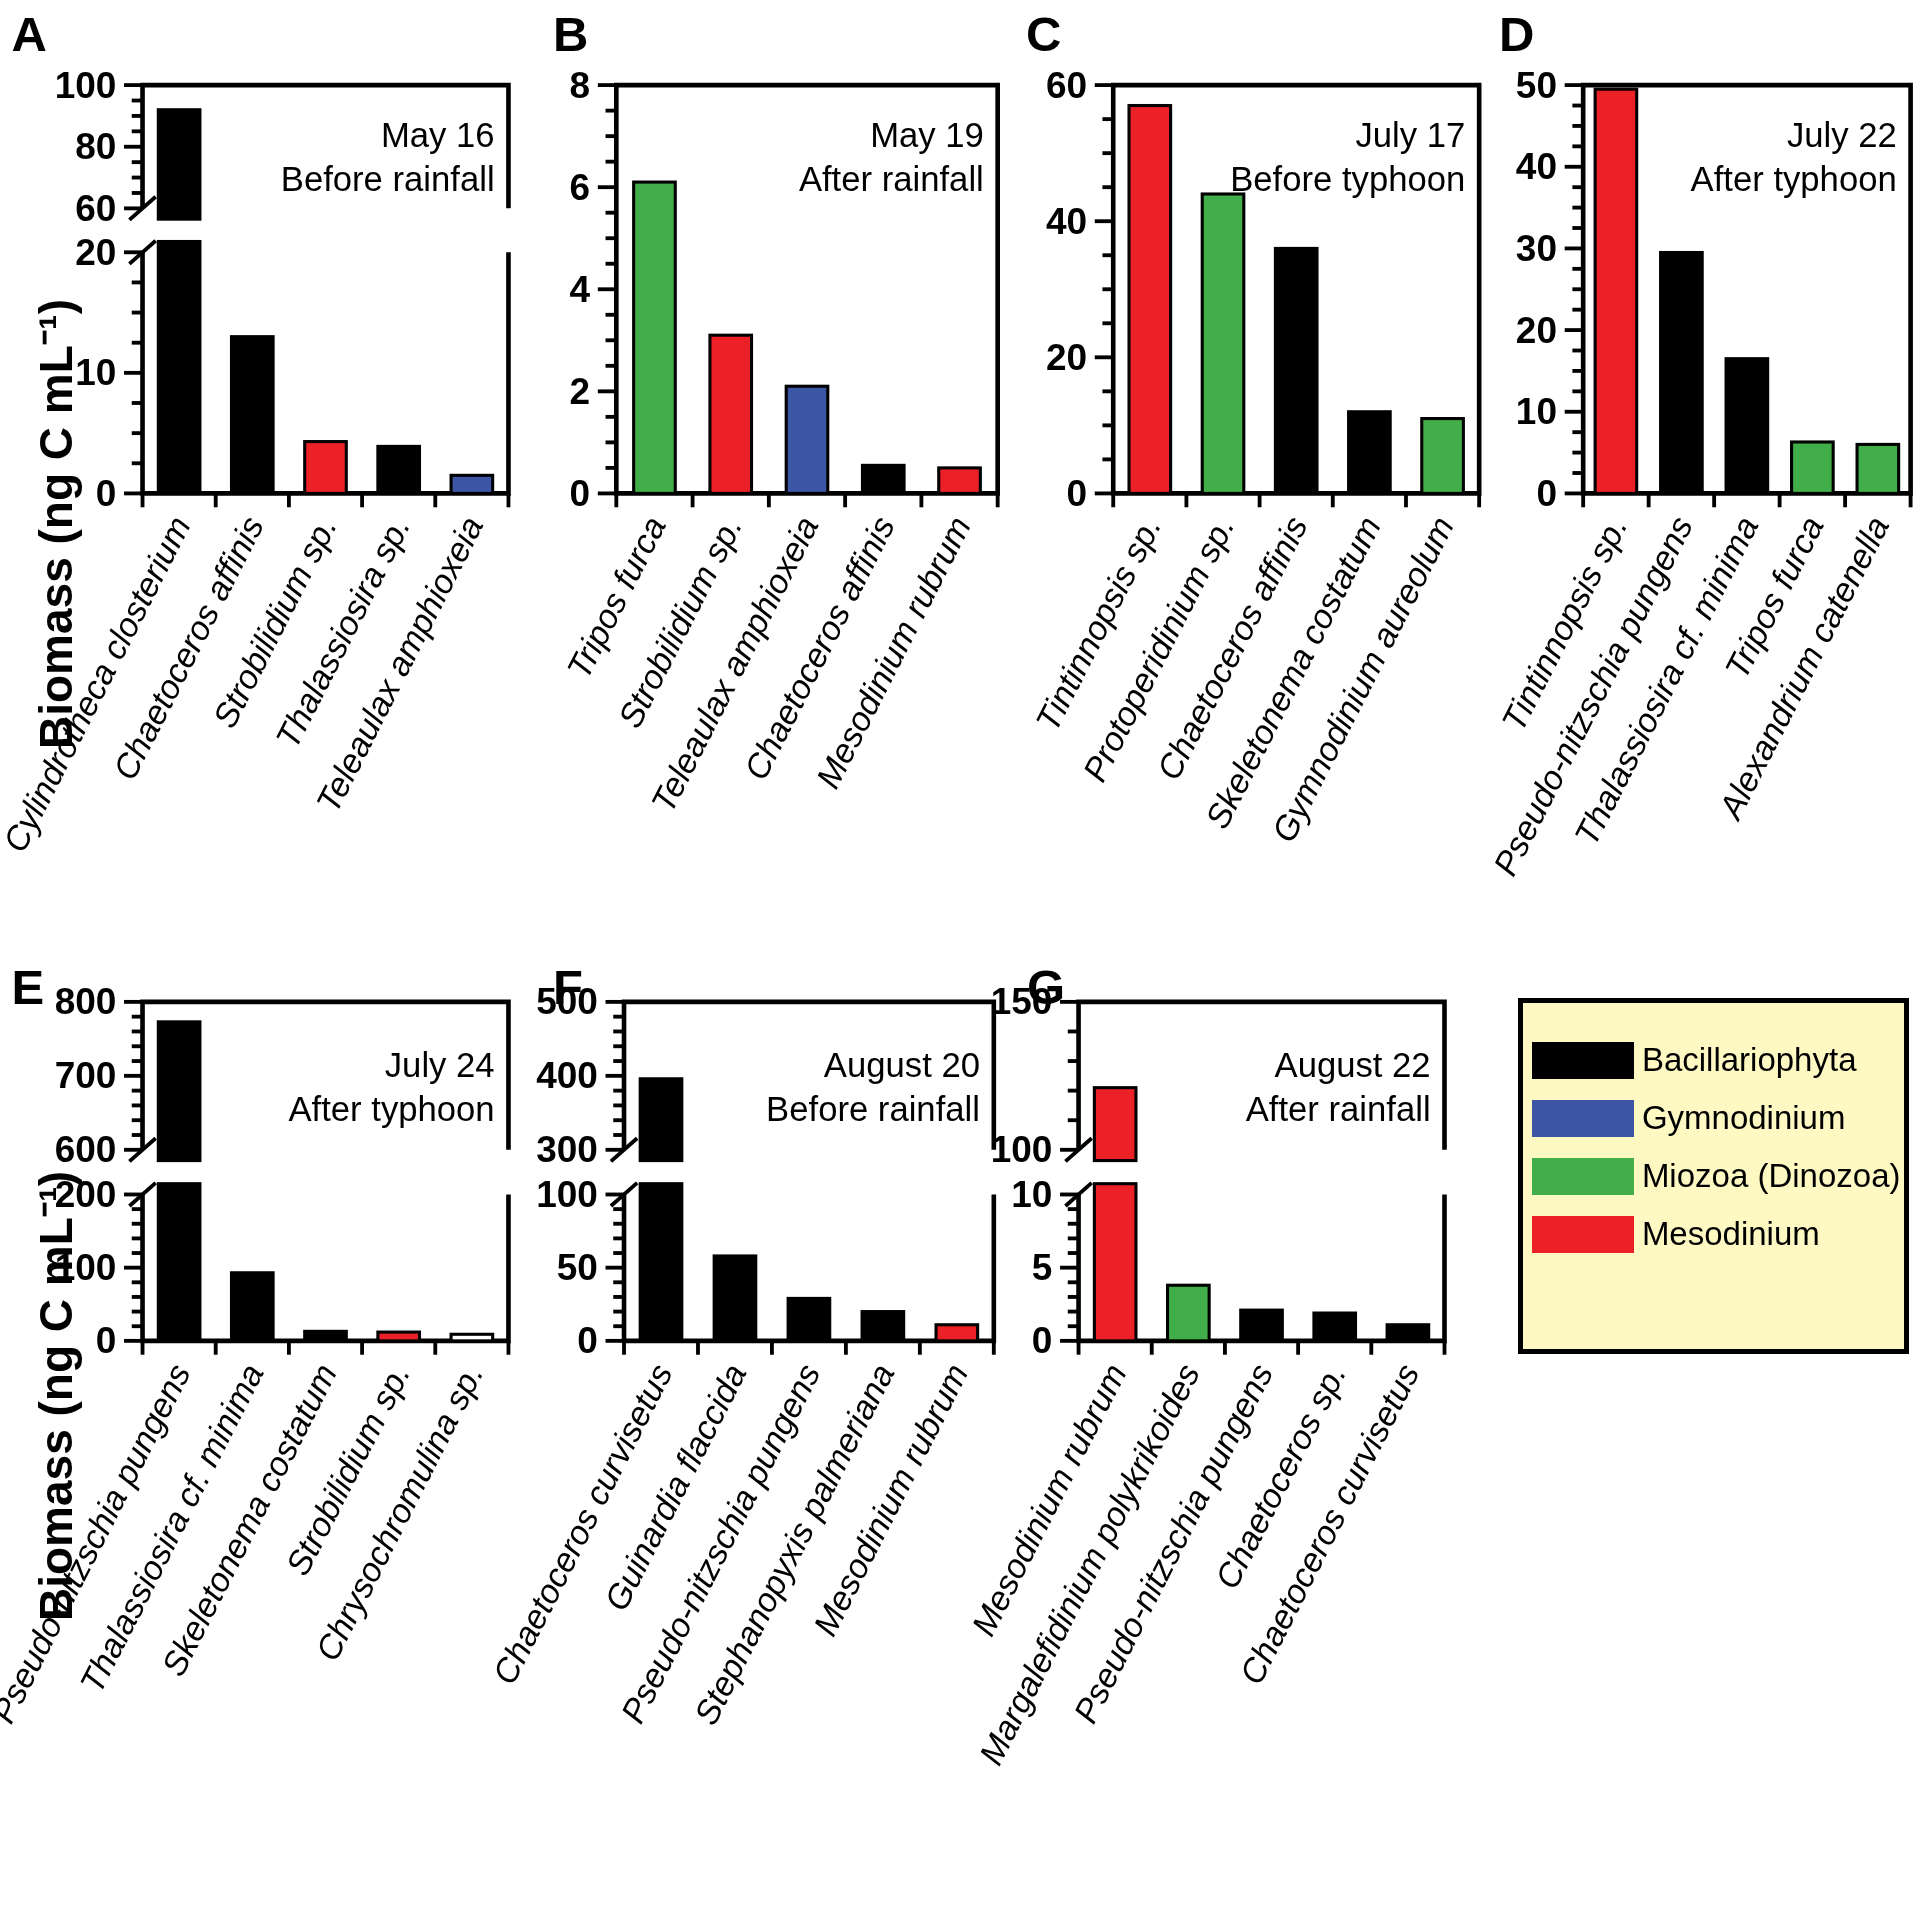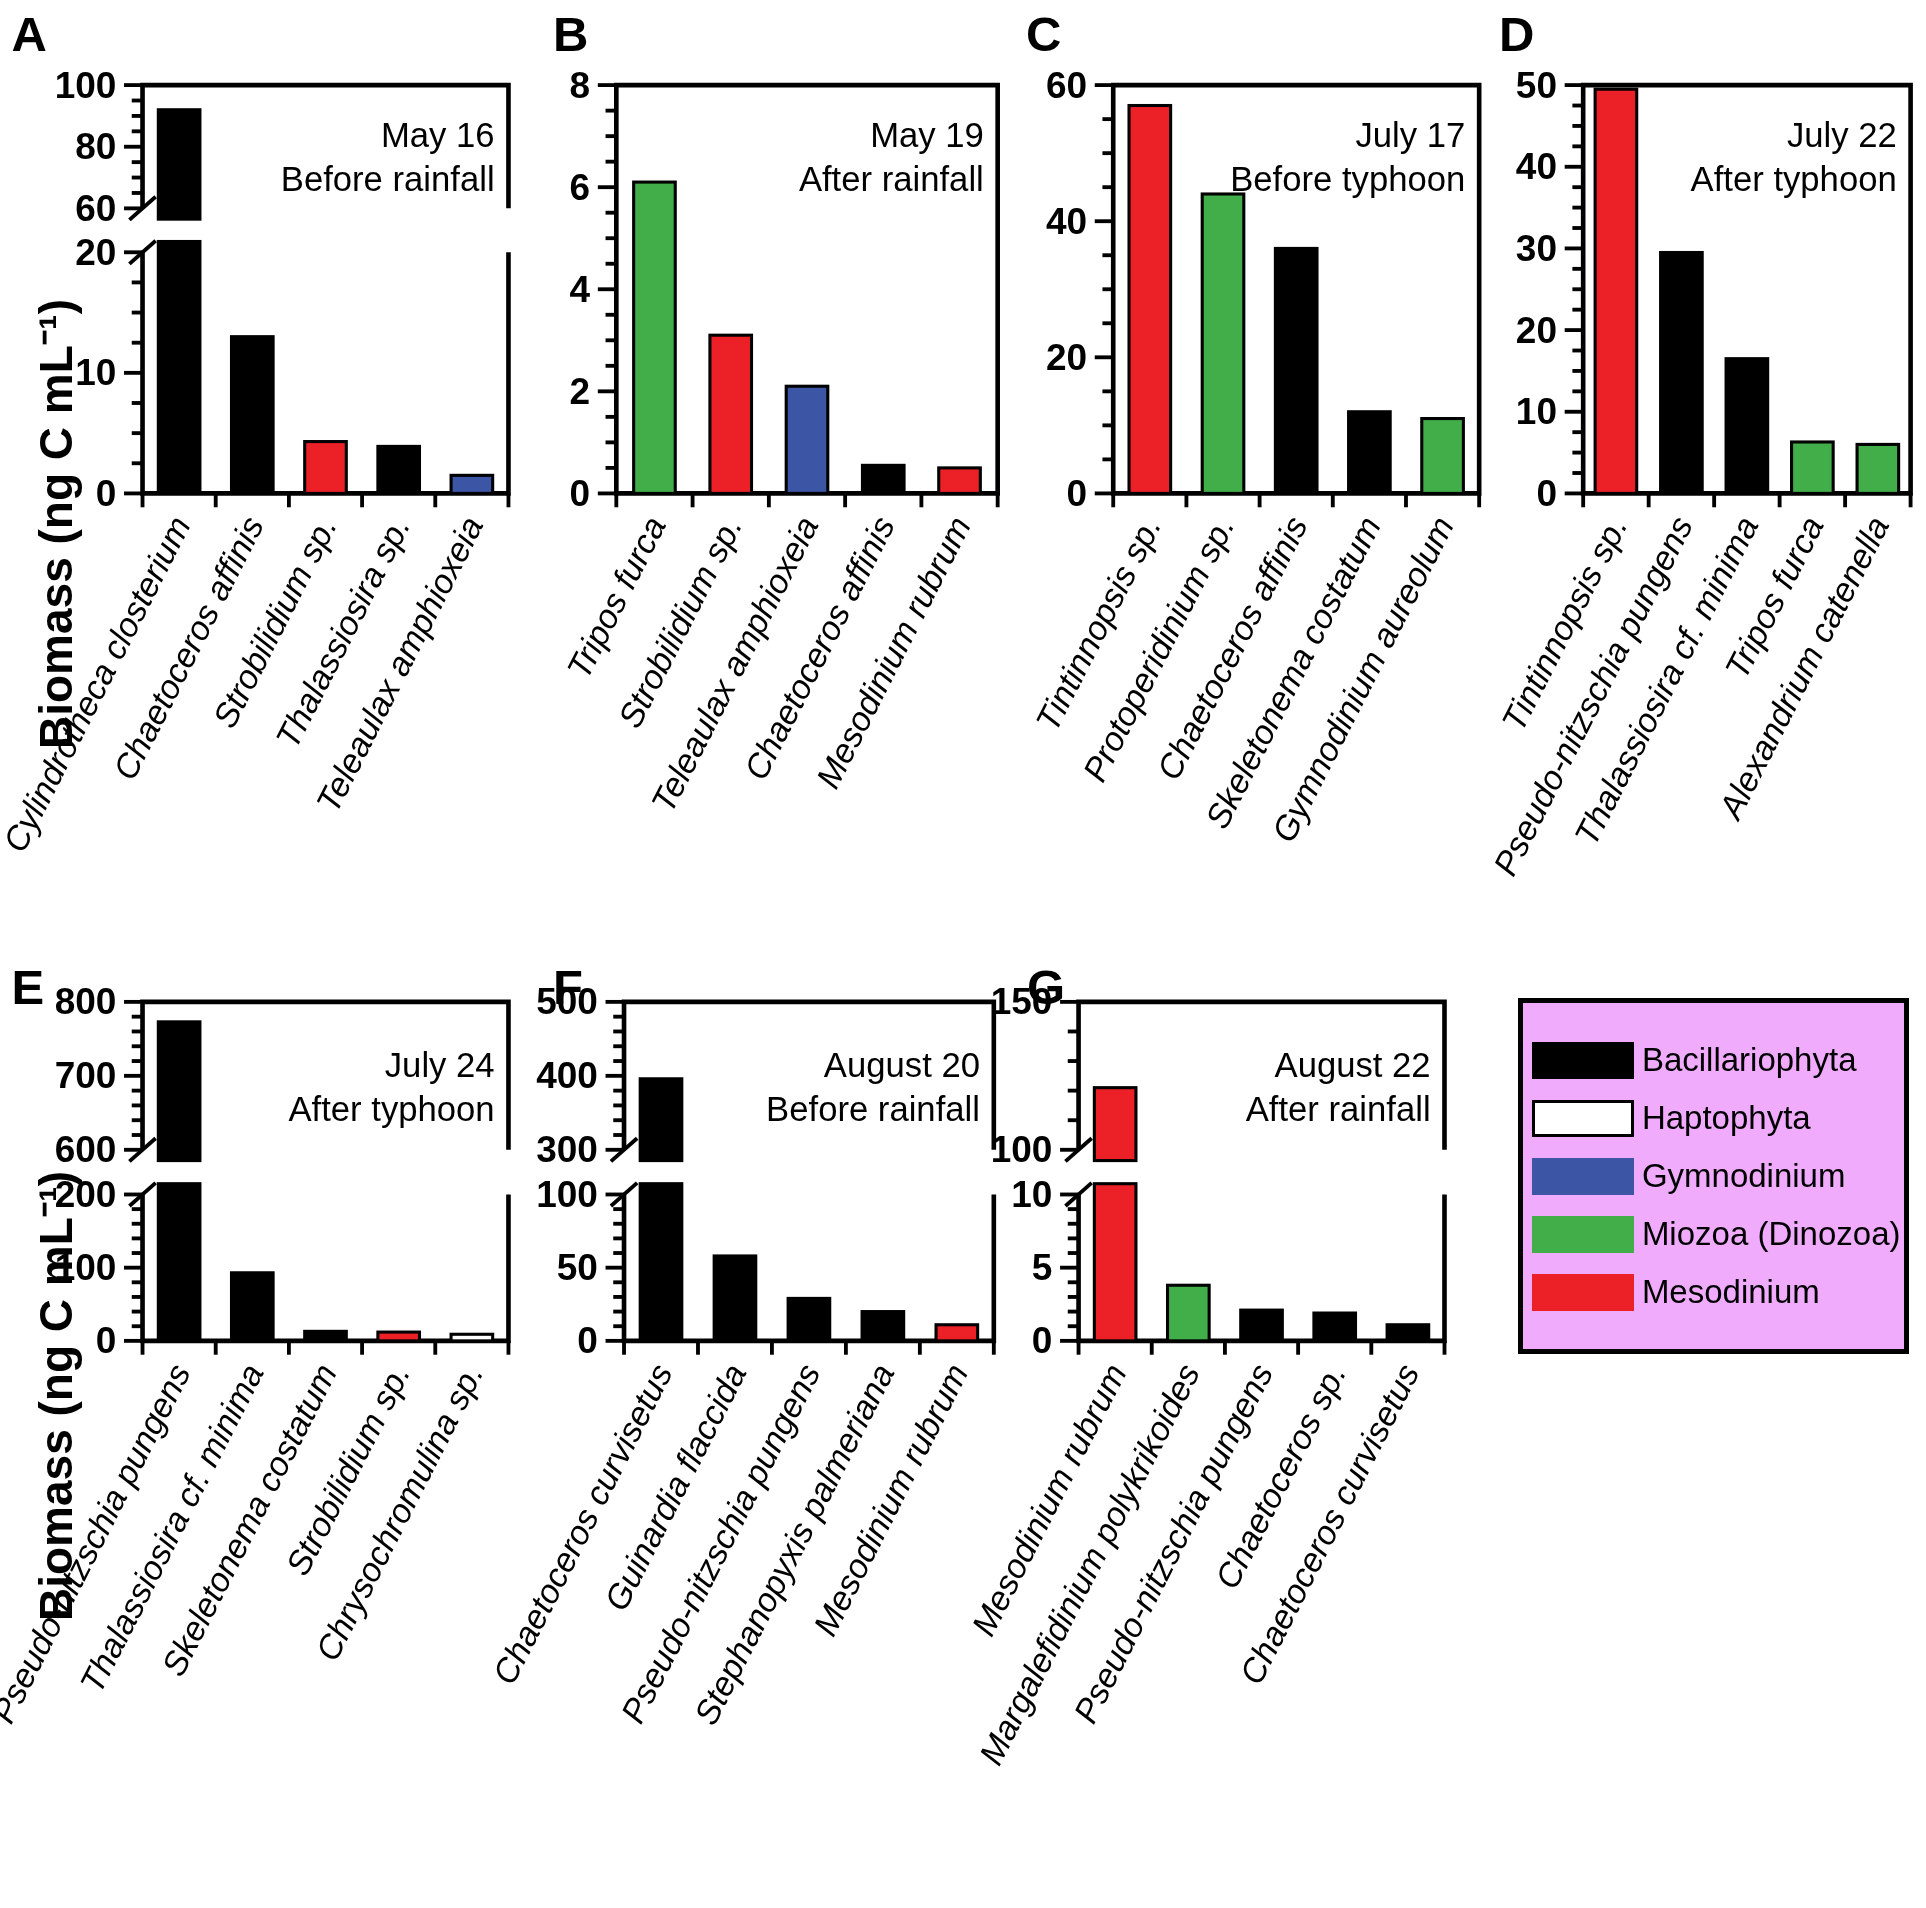--- a/index.html
+++ b/index.html
@@ -33,21 +33,21 @@
     transform-origin:0 0;
   }
   .yl-row1{top:524px;}
   .yl-row2{top:1396px;}
   .legend{
     position:absolute;
     left:1518px;top:998px;
     width:391px;height:356px;
     border:5.4px solid #000;
     box-sizing:border-box;
-    background:#f0abfc;
+    background:#fef9c3;
     padding-top:28px;
   }
   .legend-row{
     height:58px;
     display:flex;
     align-items:center;
     padding-left:9.2px;
   }
   .swatch{
     width:102px;height:37px;
@@ -397,24 +397,20 @@
 
   <div class="y-axis-label yl-row1">Biomass (ng C mL⁻¹)</div>
   <div class="y-axis-label yl-row2">Biomass (ng C mL⁻¹)</div>
 
   <div class="legend">
     <div class="legend-row">
       <span class="swatch" style="background: rgb(0, 0, 0);"></span>
       <span class="legend-text">Bacillariophyta</span>
     </div>
     <div class="legend-row">
-      <span class="swatch" style="background: rgb(255, 255, 255); border: 3.1px solid rgb(0, 0, 0);"></span>
-      <span class="legend-text">Haptophyta</span>
-    </div>
-    <div class="legend-row">
       <span class="swatch" style="background: rgb(61, 85, 165);"></span>
       <span class="legend-text">Gymnodinium</span>
     </div>
     <div class="legend-row">
       <span class="swatch" style="background: rgb(66, 174, 73);"></span>
       <span class="legend-text">Miozoa (Dinozoa)</span>
     </div>
     <div class="legend-row">
       <span class="swatch" style="background: rgb(236, 32, 39);"></span>
       <span class="legend-text">Mesodinium</span>

